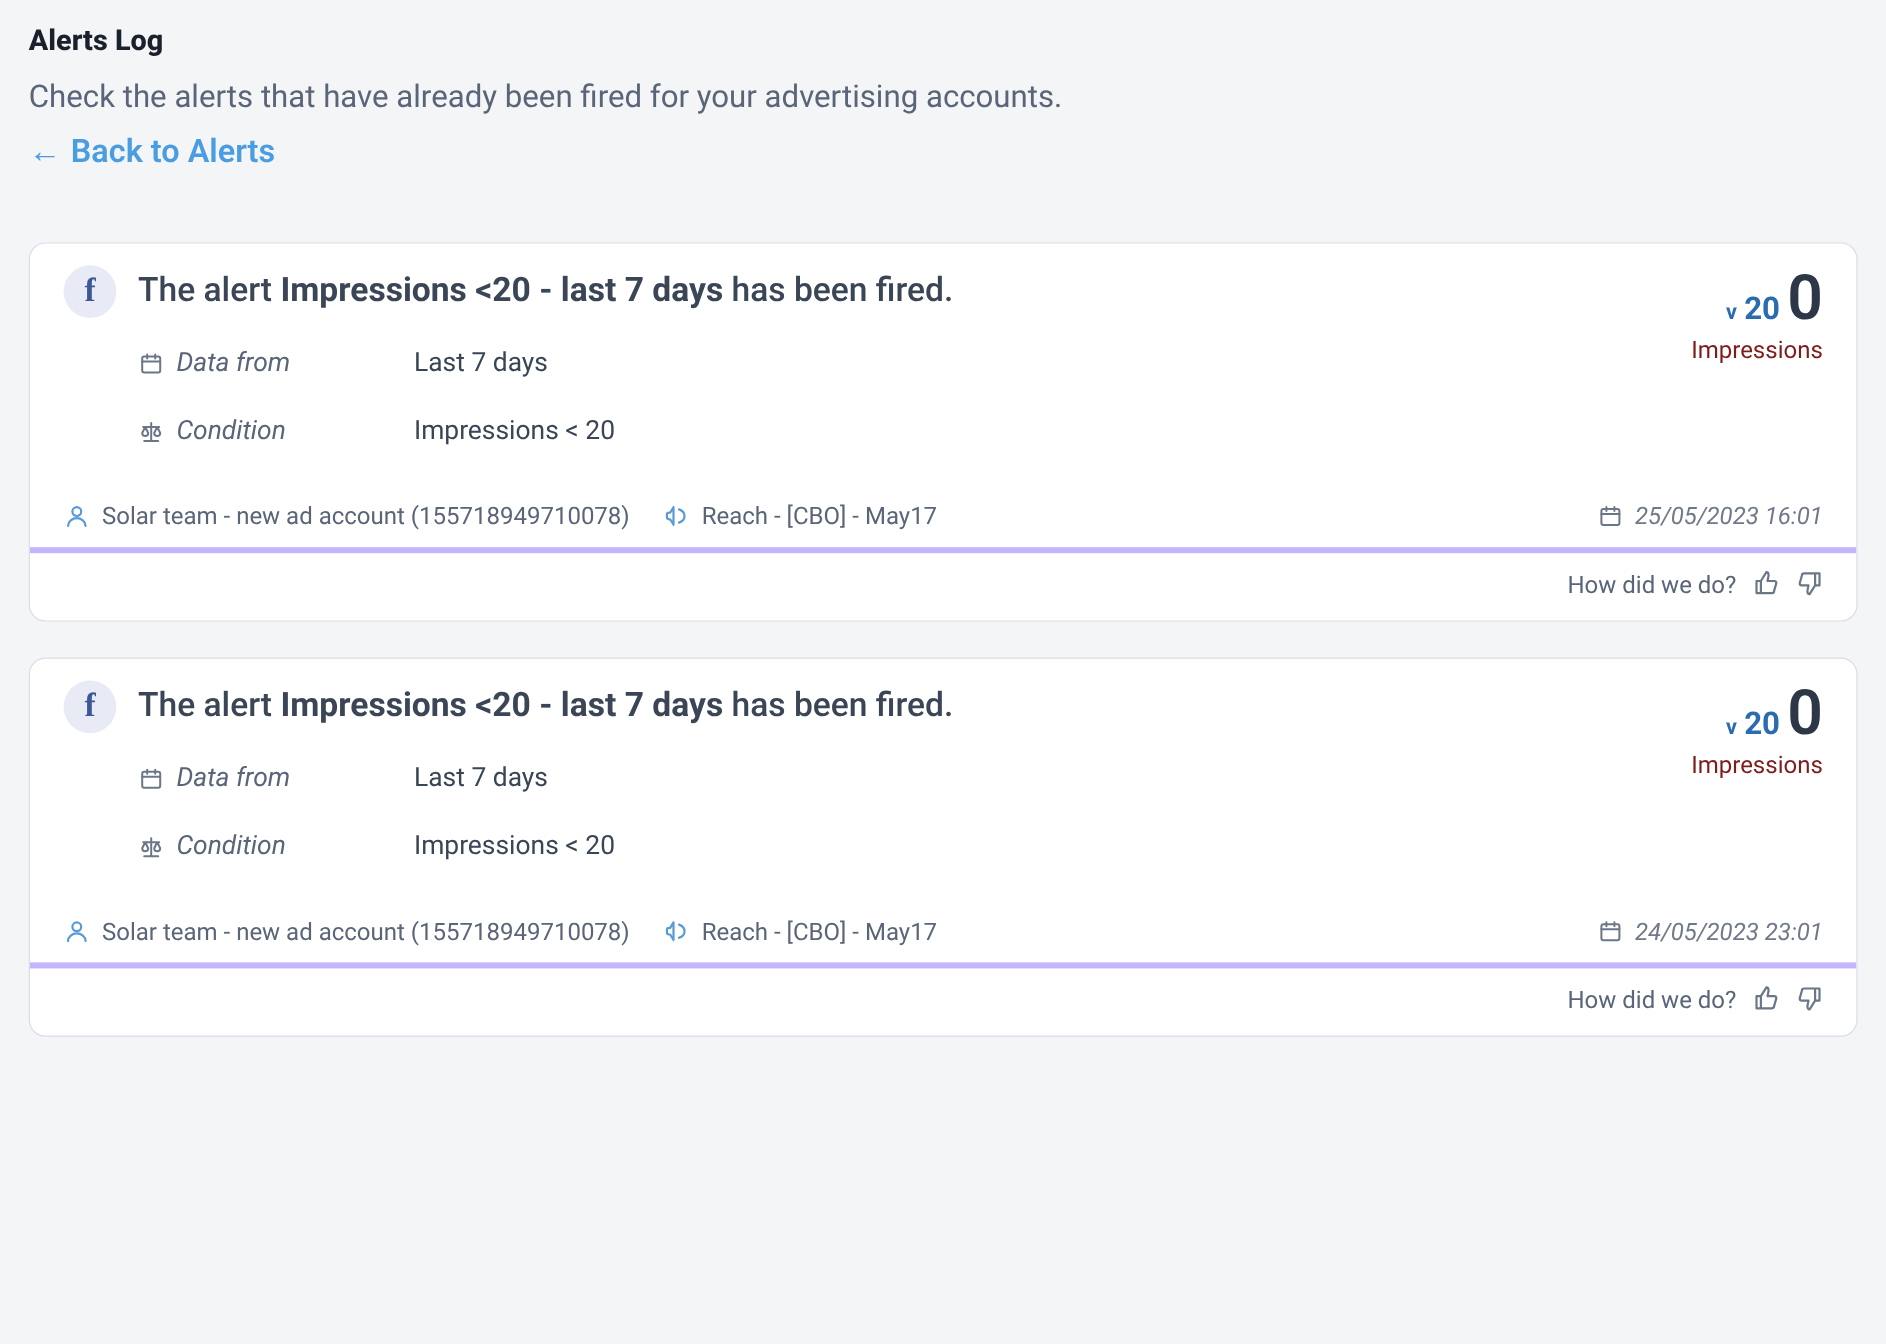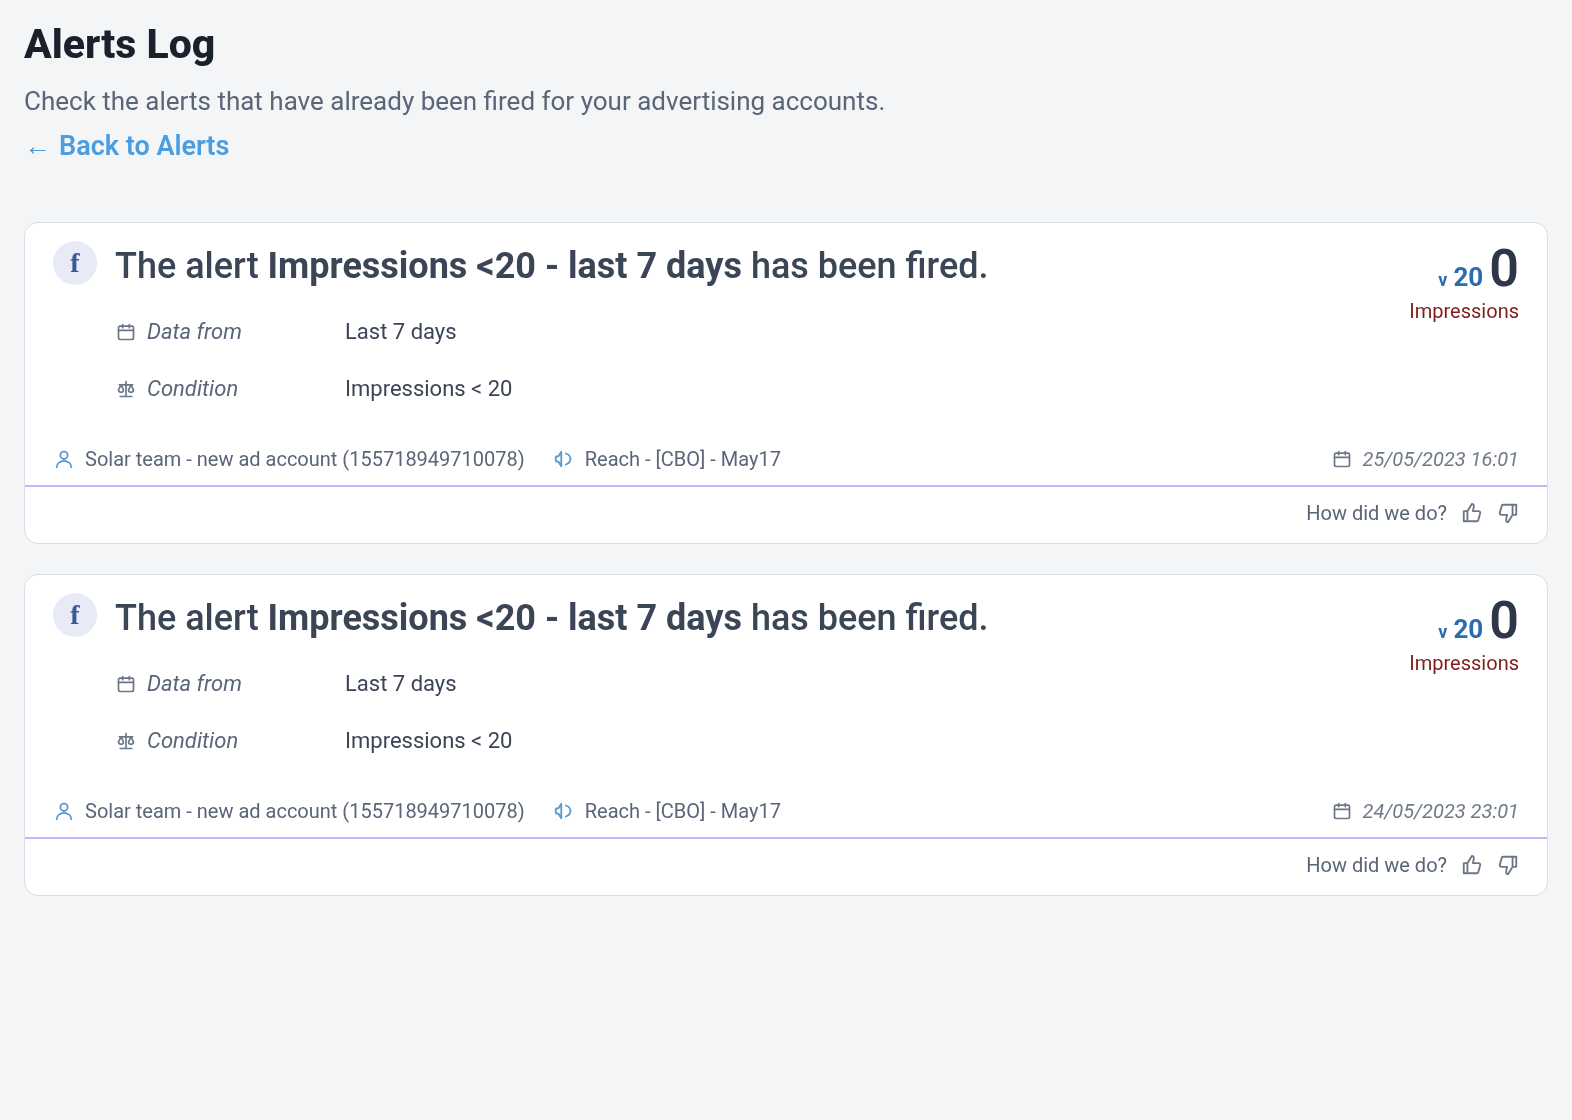--- a/index.html
+++ b/index.html
@@ -5,21 +5,21 @@
   * { box-sizing: border-box; margin: 0; padding: 0; }
   body {
     font-family: -apple-system, BlinkMacSystemFont, "Segoe UI", Roboto, Arial, sans-serif;
     background: #f4f5f7;
     color: #2d3748;
     width: 1572px;
     height: 1120px;
     padding: 20px 24px;
   }
   .page-title {
-    font-size: 41px;
+    font-size: 24px;
     font-weight: 800;
     color: #1a202c;
     margin-bottom: 18px;
   }
   .page-subtitle {
     font-size: 26px;
     color: #5a6579;
     margin-bottom: 14px;
   }
   .back-link {
@@ -58,21 +58,21 @@
     flex-shrink: 0;
   }
   .fb-badge span {
     font-family: Georgia, serif;
     font-weight: 700;
     font-size: 28px;
     color: #3b5998;
   }
   .alert-body { flex: 1; padding-top: 4px; }
   .alert-title {
-    font-size: 36px;
+    font-size: 28px;
     color: #3a4556;
     font-weight: 500;
     margin-bottom: 20px;
   }
   .alert-title .bold { font-weight: 700; }
   .detail-row {
     display: flex;
     align-items: center;
     margin-bottom: 14px;
     font-size: 22px;
@@ -146,25 +146,25 @@
     stroke-linejoin: round;
   }
   .ico-gray {
     stroke: #6b7788;
     stroke-width: 2;
     fill: none;
     stroke-linecap: round;
     stroke-linejoin: round;
   }
   .feedback-row {
-    border-top: 2px solid #c4b5fd;
+    border-top: 5px solid #c4b5fd;
     padding: 14px 28px 18px 28px;
     display: flex;
     justify-content: flex-end;
-    align-items: center;
+    align-items: flex-start;
     gap: 14px;
     font-size: 20px;
     color: #5a6579;
   }
   .thumb-btn {
     cursor: pointer;
     display: inline-flex;
   }
 </style>
 </head>

